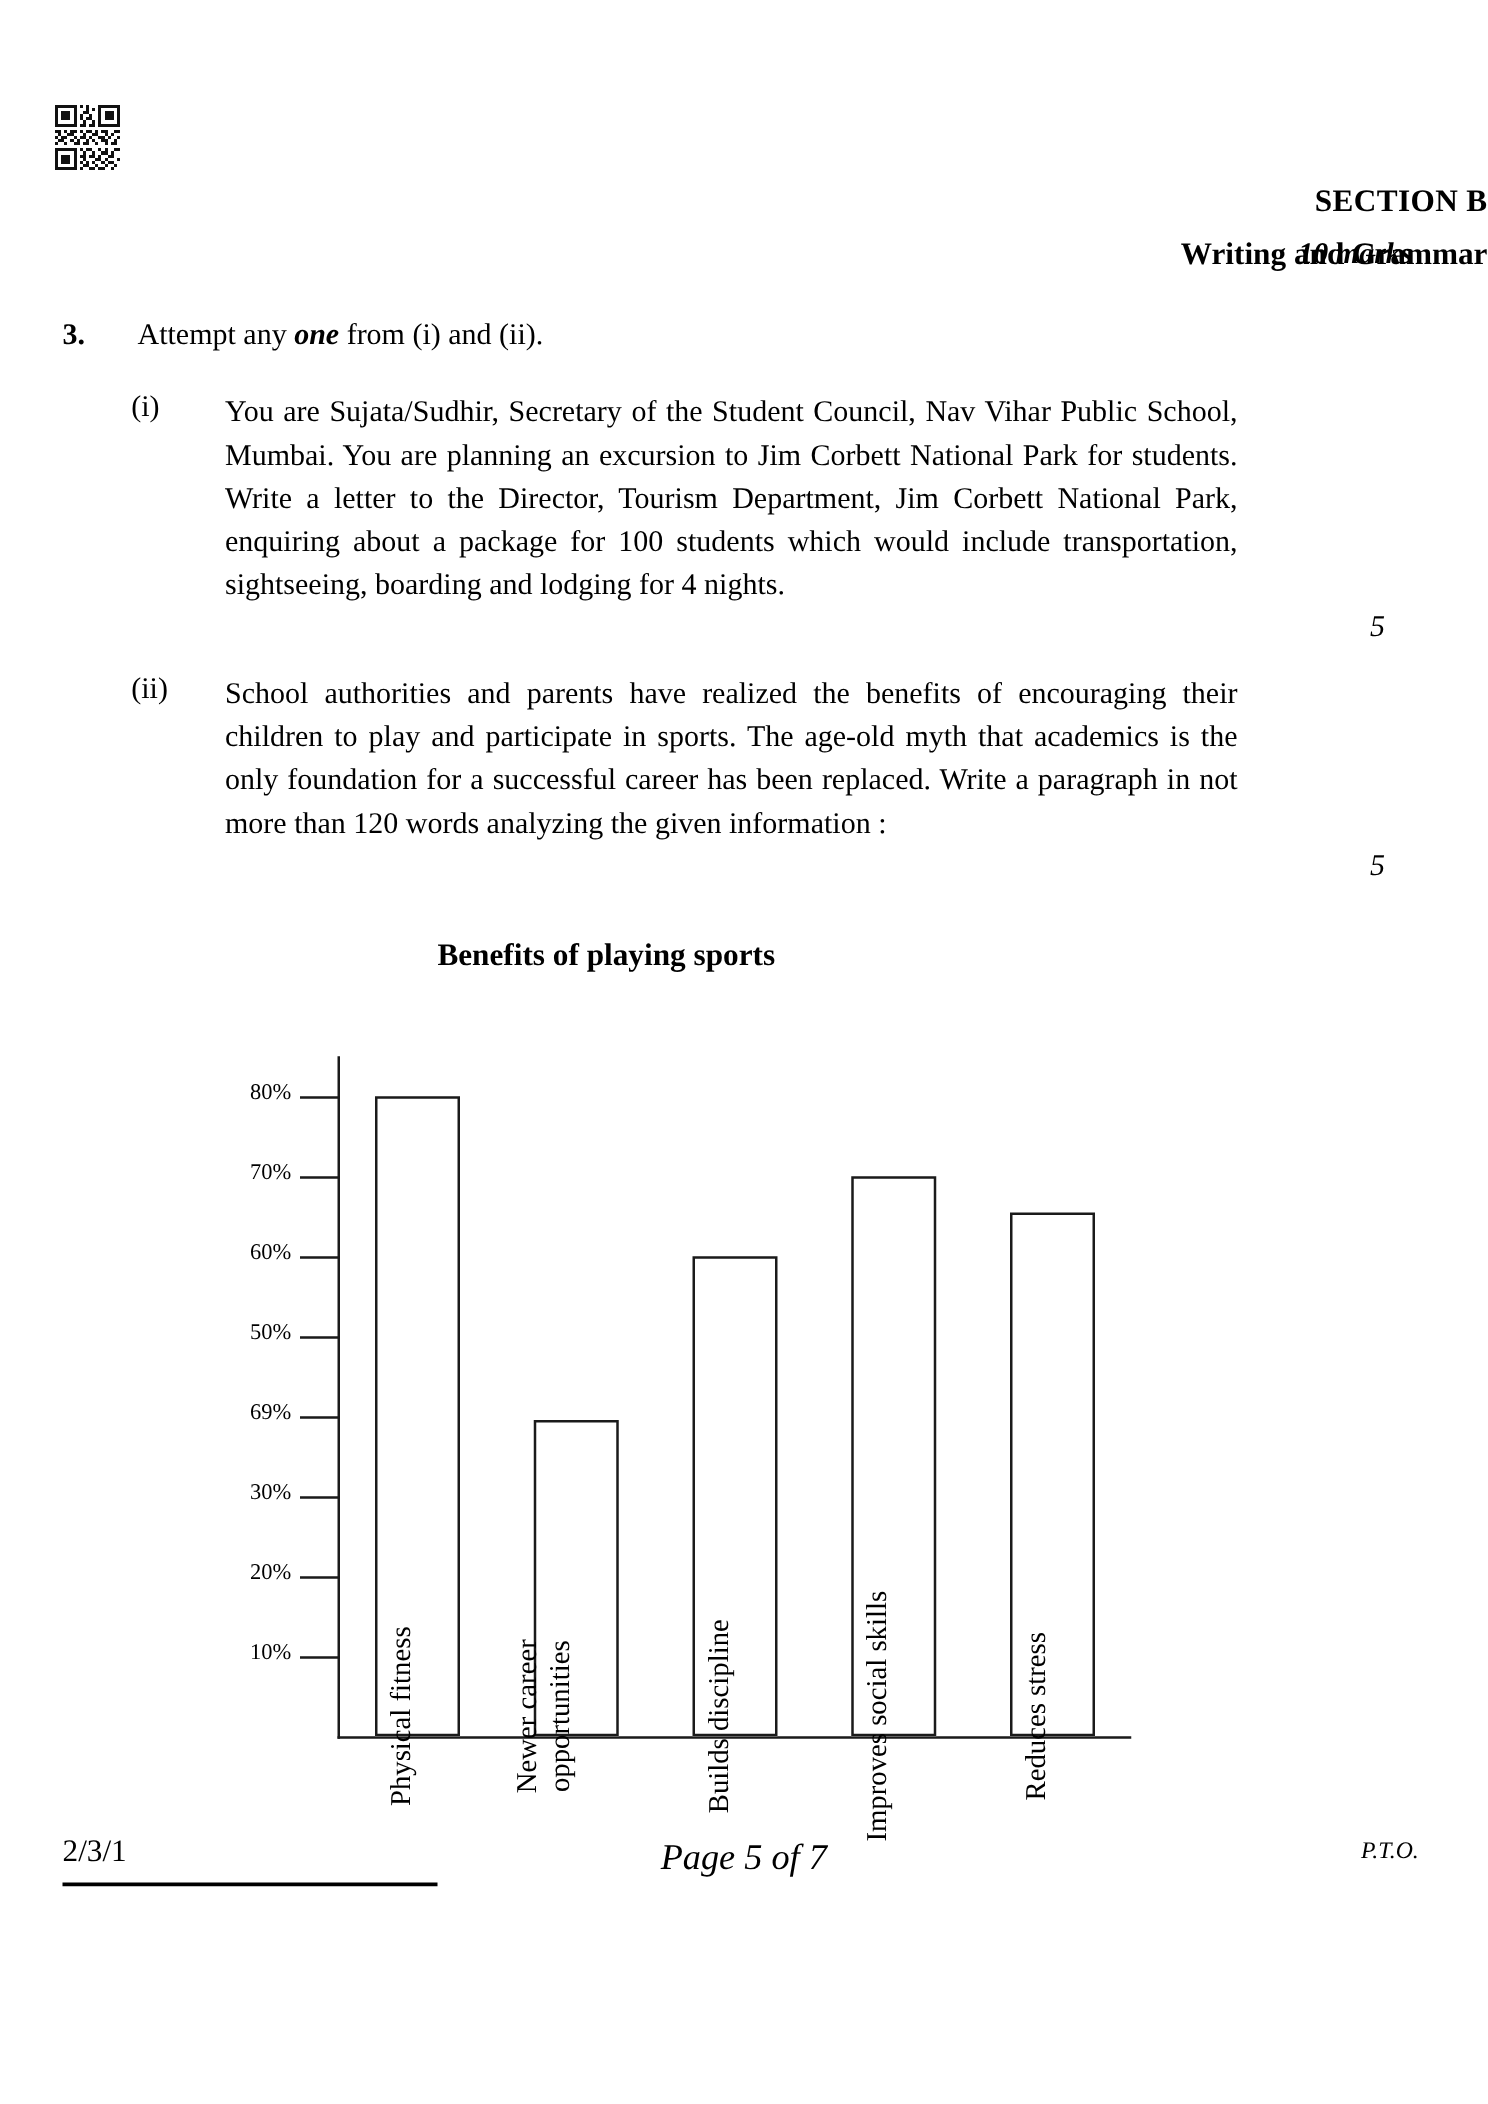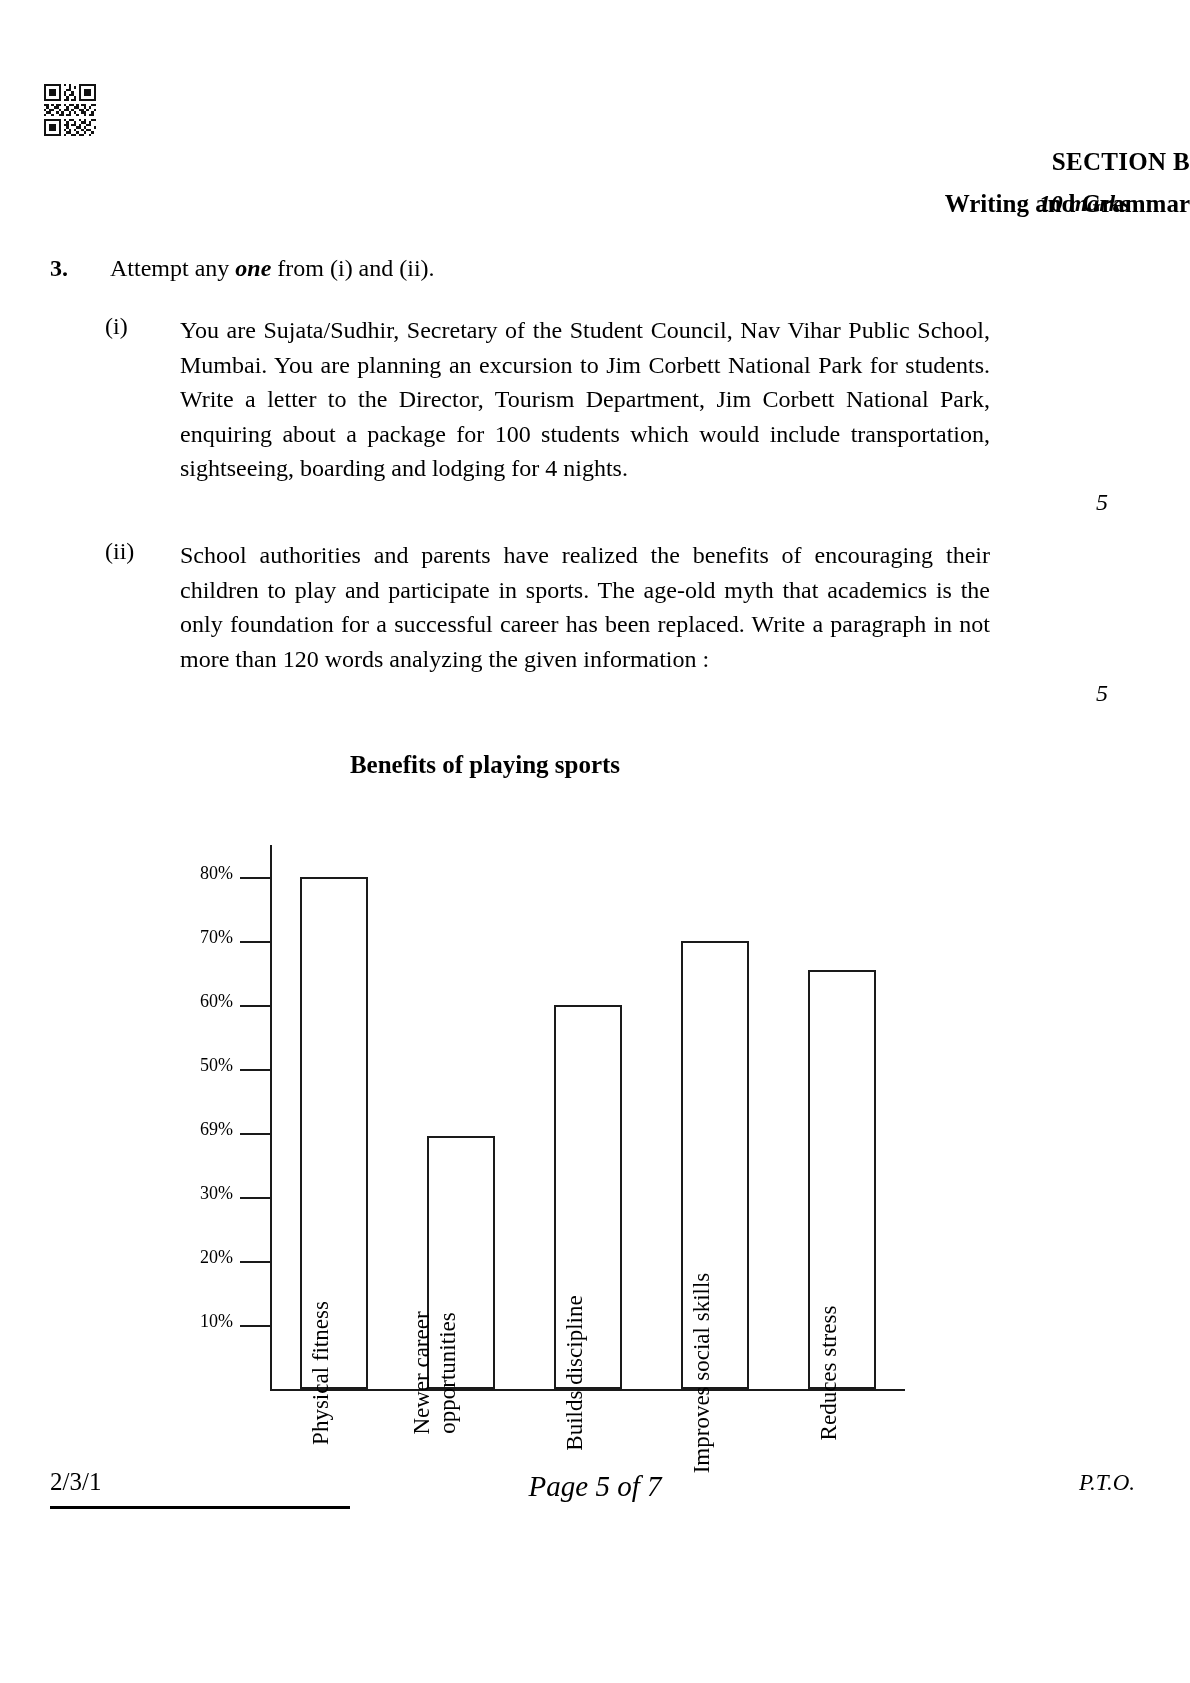--- a/index.html
+++ b/index.html
@@ -221,21 +221,21 @@
     width: 1190px;
     text-align: center;
     font-style: italic;
     font-size: 29px;
   }
   .footer-right {
     position: absolute;
     right: 55px;
     top: 2px;
     font-style: italic;
-    font-size: 23px;
+    font-size: 19px;
     margin-left: 16px;
   }
 </style>
 </head>
 <body>
 
 <div class="qr-wrap">
   <svg width="52" height="52" viewBox="0 0 21 21" shape-rendering="crispEdges">
     <rect width="21" height="21" fill="#fff"></rect>
     <g fill="#111">

